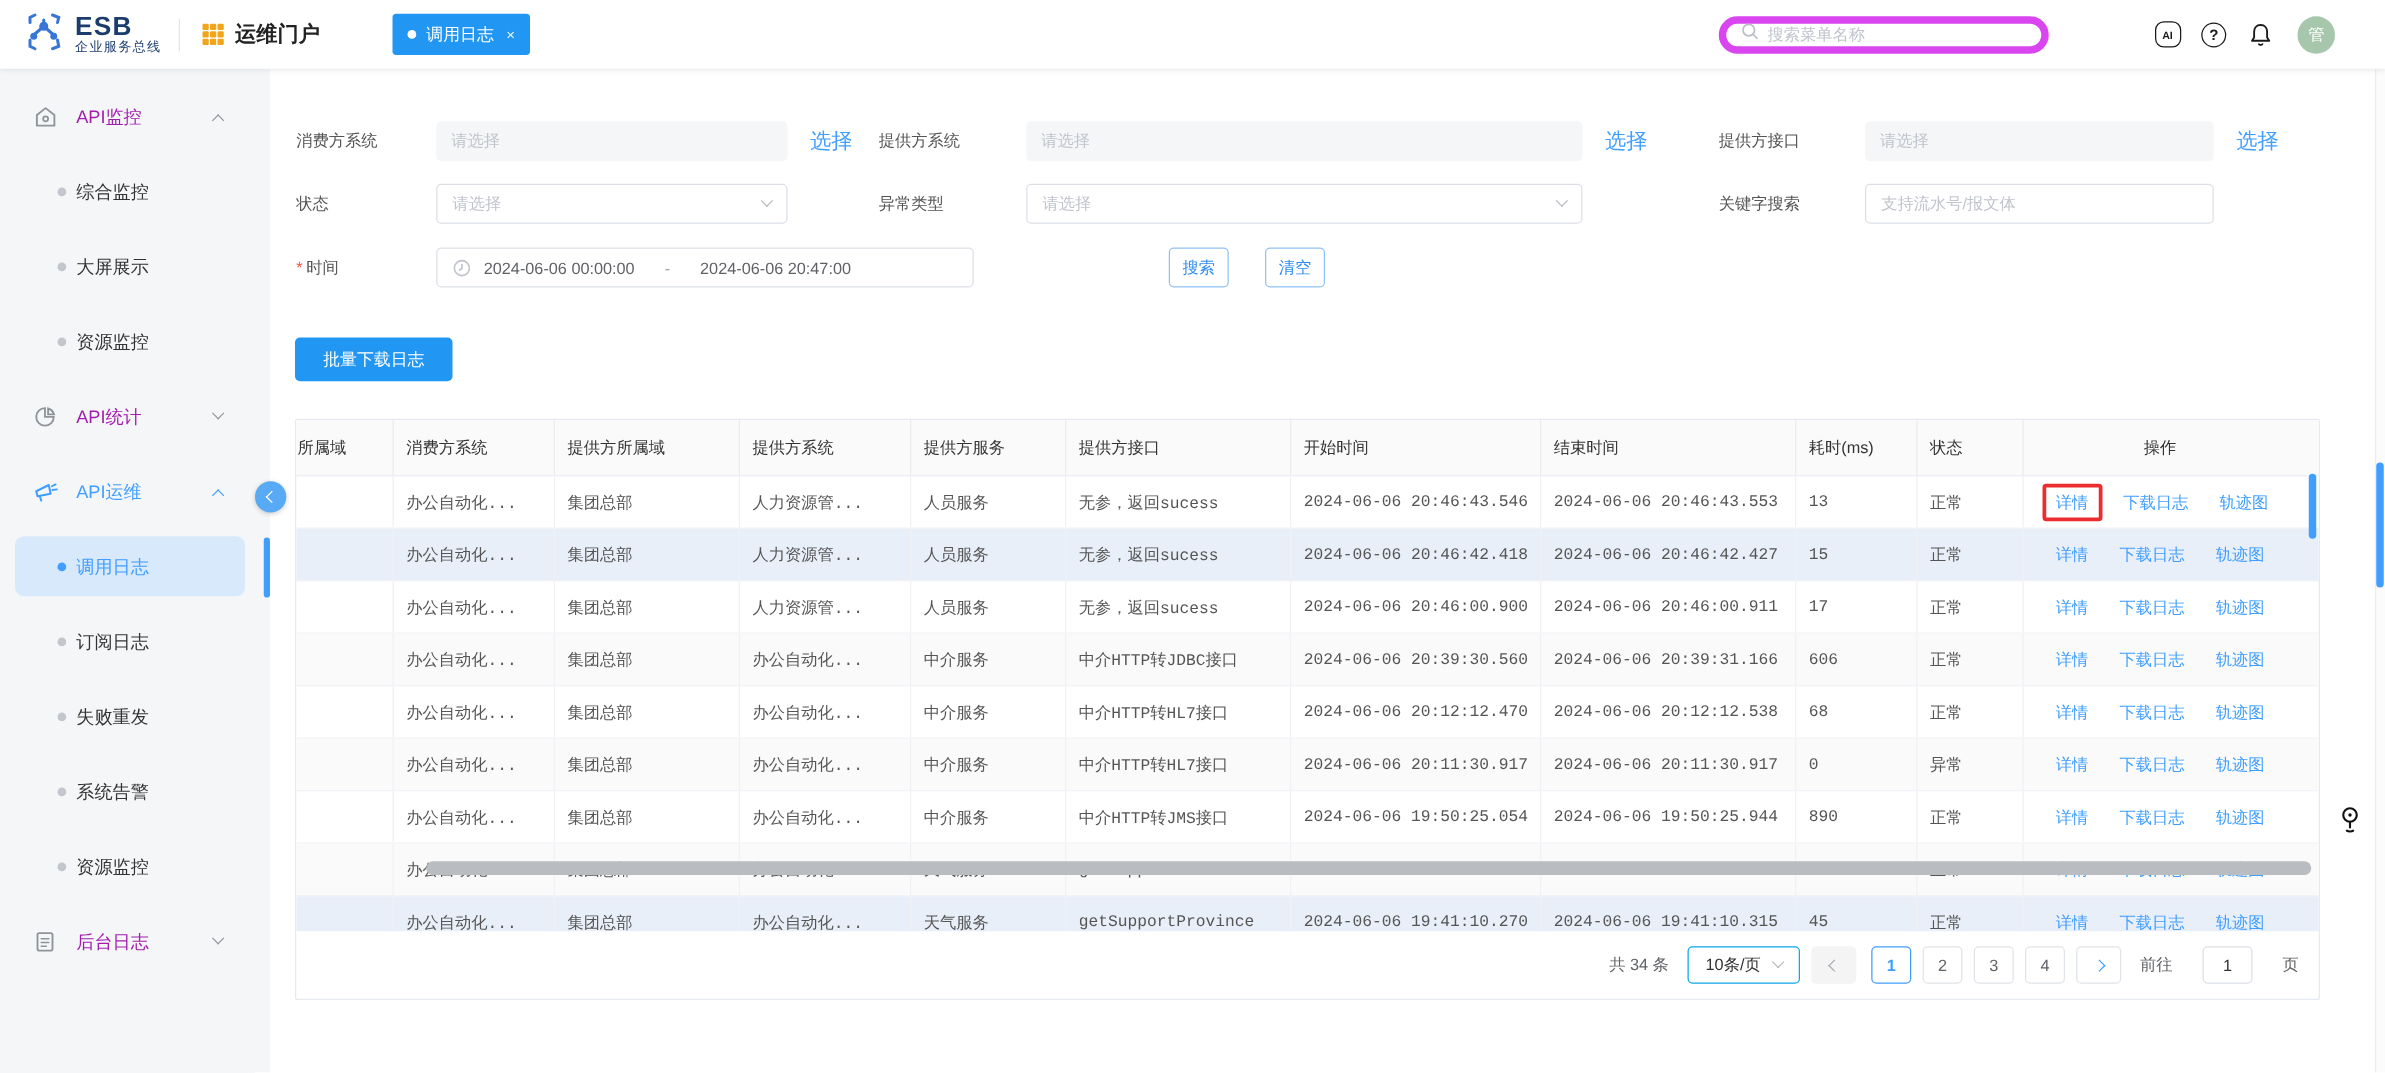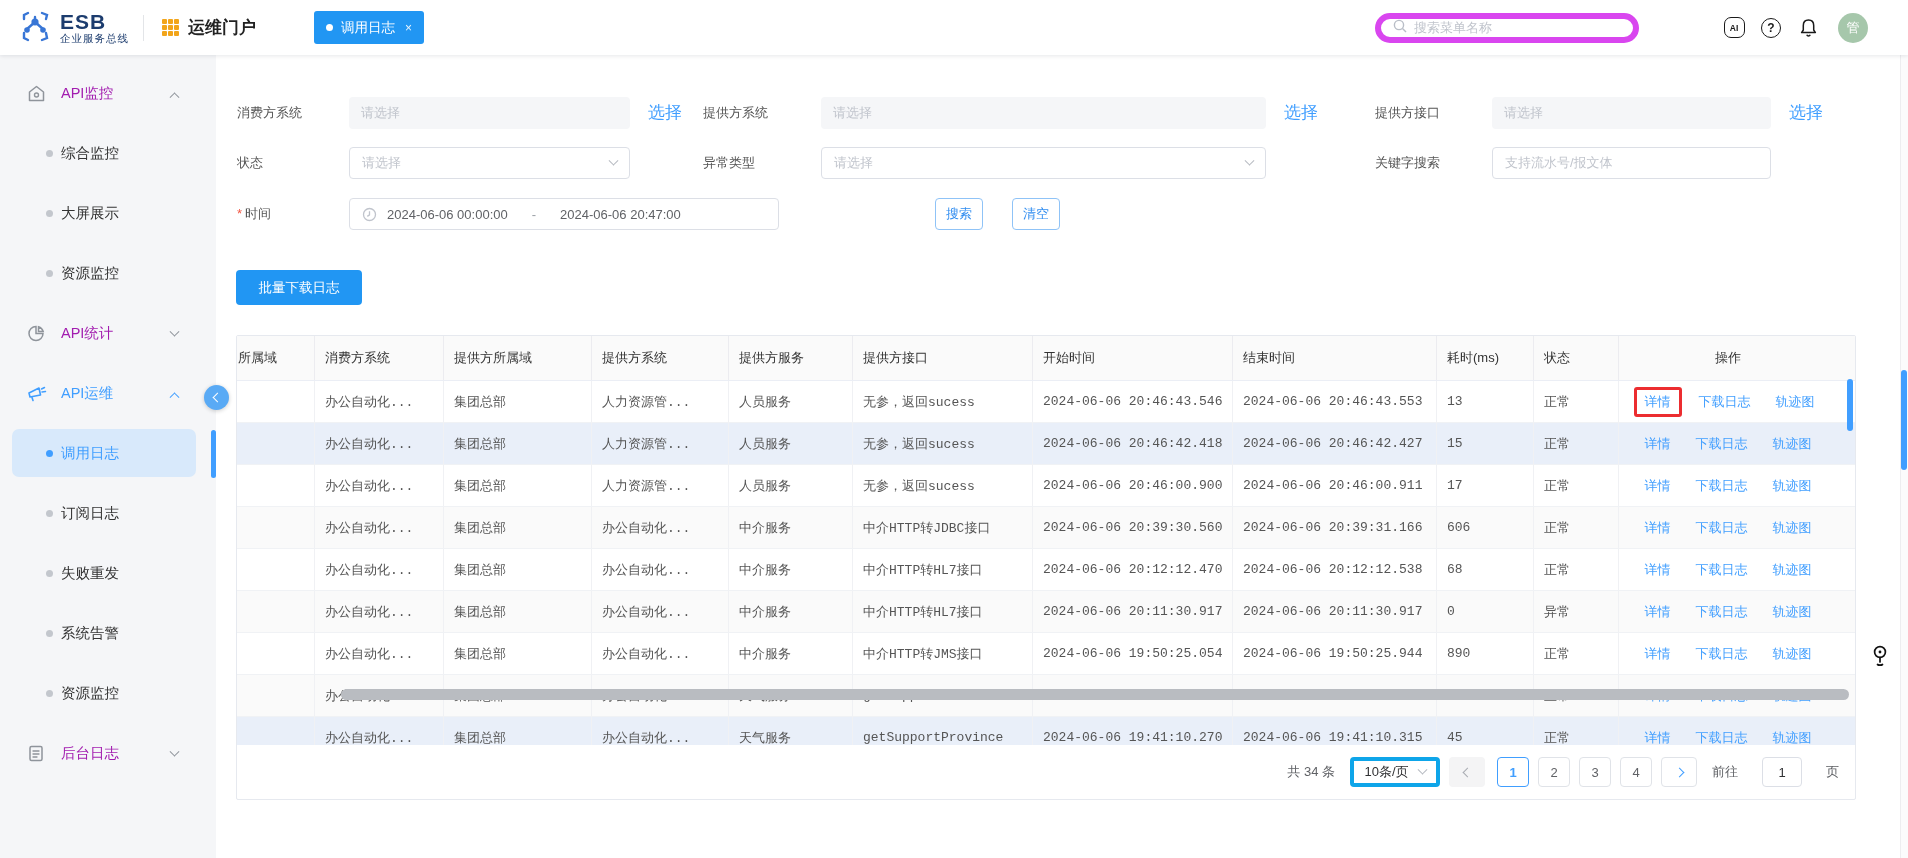--- a/index.html
+++ b/index.html
@@ -97,21 +97,21 @@
   .trow.hl { background:#e9eff9; }
   .a-link { color:#409eff; cursor:pointer; }
   .annot { border:3px solid #ec2d30; border-radius:3px; padding:3px 8px; margin:-3px -8px; }
   .hthumb { position:absolute; left:104px; top:353px; width:1508px; height:11px; background:#b9bcc1; border-radius:6px; z-index:5; }
   .vthumb-card { position:absolute; right:2px; top:43px; width:6px; height:52px; background:#409eff; border-radius:3px; z-index:5; }
 
   
   .pager { height:54px; display:flex; align-items:center; justify-content:flex-end; gap:9px; padding-right:16px;
     font-size:13px; color:#606266; }
   .total { margin-right:6px; color:#606266; }
-  .psize { width:90px; height:30px; border:4px solid #0ea5e9; border-radius:4px; display:flex; align-items:center;
+  .psize { width:90px; height:30px; border:1px solid #0ea5e9; border-radius:4px; display:flex; align-items:center;
     justify-content:center; gap:10px; color:#303133; cursor:pointer; }
   .psize .chv { color:#b4b8bf; }
   .pbox { min-width:32px; height:30px; border-radius:4px; display:flex; align-items:center; justify-content:center;
     cursor:pointer; border:1px solid #e0e3e8; background:#fff; color:#606266; }
   .pbox.nav-prev { background:#f4f4f5; border:none; color:#a8abb2; width:36px; margin-right:3px; }
   .pbox.nav-next { color:#409eff; width:36px; }
   .pbox.active { border-color:#409eff; color:#409eff; font-weight:bold; }
   .goto { display:flex; align-items:center; gap:24px; margin-left:6px; }
   .goto input { width:40px; height:30px; border:1px solid #dcdfe6; border-radius:4px; text-align:center;
     font-size:13px; color:#303133; outline:none; }

